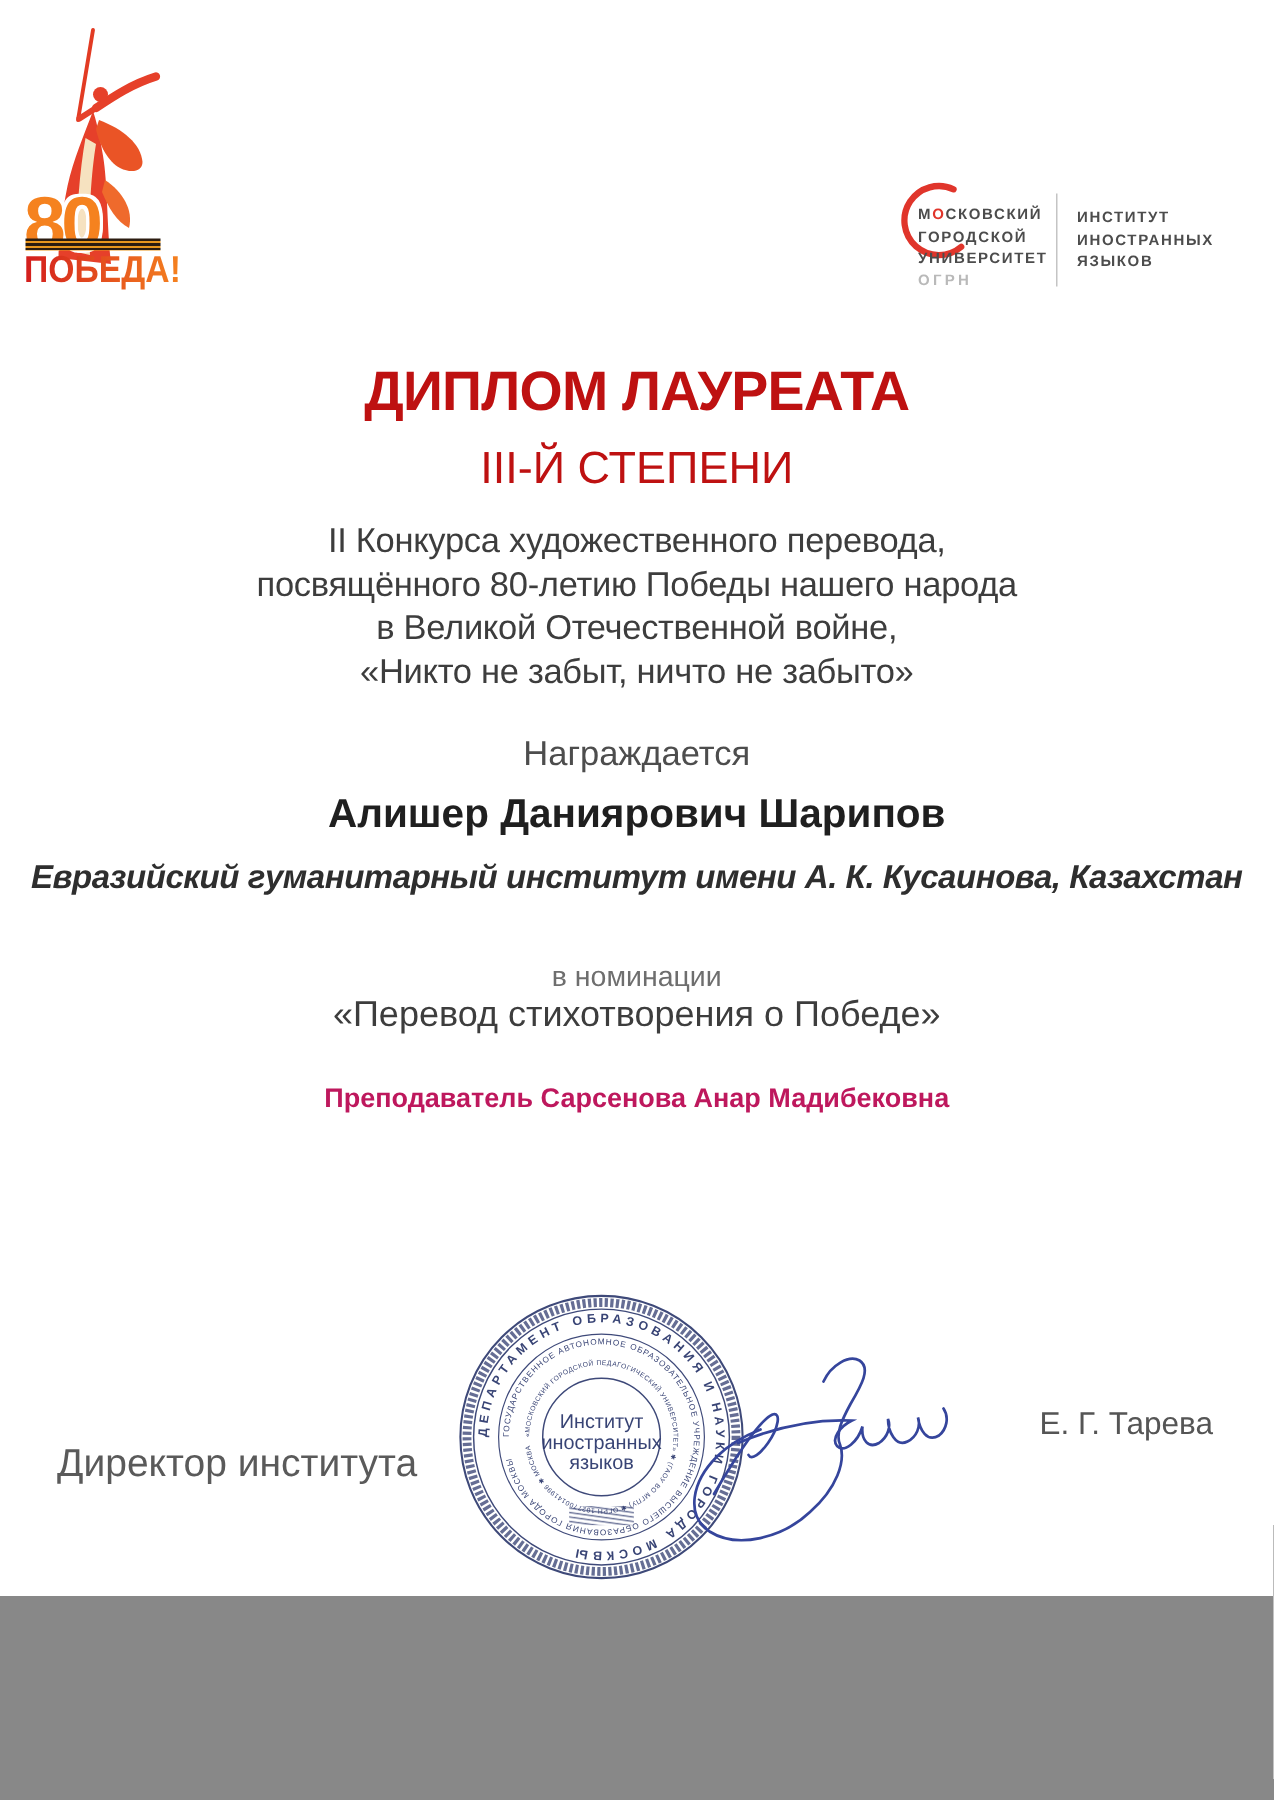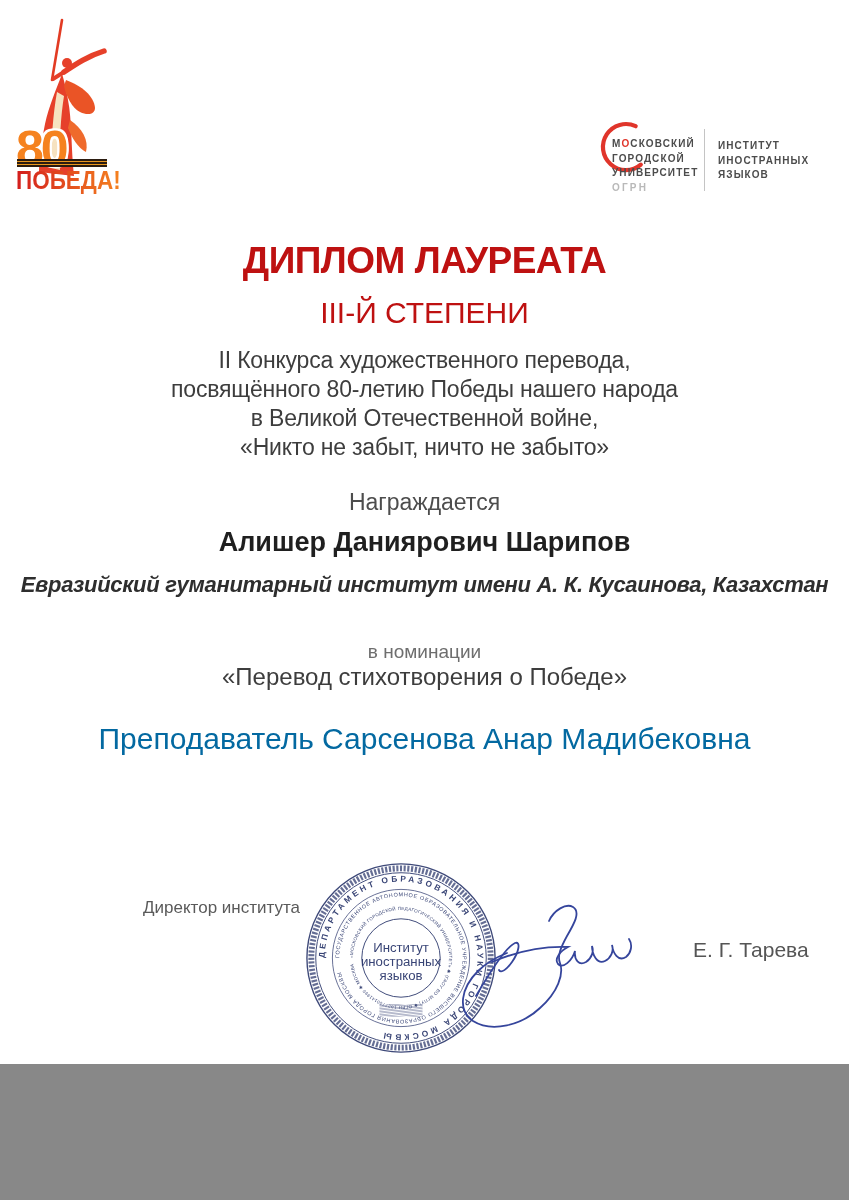--- a/index.html
+++ b/index.html
@@ -58,25 +58,25 @@
 
   
   .doc-title{top:240px;font-size:37px;font-weight:bold;letter-spacing:-0.5px;color:var(--accent_red);}
   .doc-subtitle{top:296px;font-size:30px;font-weight:normal;color:var(--accent_red);}
   .contest{top:346px;font-size:23px;line-height:29px;letter-spacing:-0.2px;color:var(--text_dark);}
   .award-label{top:489px;font-size:23px;color:#4d4d4d;}
   .recipient{top:527px;font-size:27px;font-weight:bold;color:#1f1f1f;}
   .affiliation{top:572px;font-size:22px;font-style:italic;letter-spacing:-0.3px;color:#2e2e2e;font-weight:bold;}
   .nom-label{top:641px;font-size:19px;color:var(--text_light_gray);}
   .nomination{top:663px;font-size:24px;color:var(--text_dark);}
-  .teacher{top:722px;font-size:30px;font-weight:normal;color:#0369a1;}
+  .teacher{top:722px;font-size:18px;font-weight:bold;color:#be185d;}
 
   
-  .signer-title{left:38px;top:896px;width:262px;text-align:right;
-    font-size:17px;line-height:23px;color:var(--text_gray);}
+  .signer-title{left:38px;top:964px;width:262px;text-align:left;
+    font-size:26px;line-height:23px;color:var(--text_gray);}
   .signer-name{left:693px;top:938px;font-size:21px;color:#555555;}
   .stamp{left:303px;top:860px;}
   .signature{left:450px;top:880px;}
 </style>
 </head>
 <body>
 
 <div class="page">
 
   <div class="abs victory-logo">

